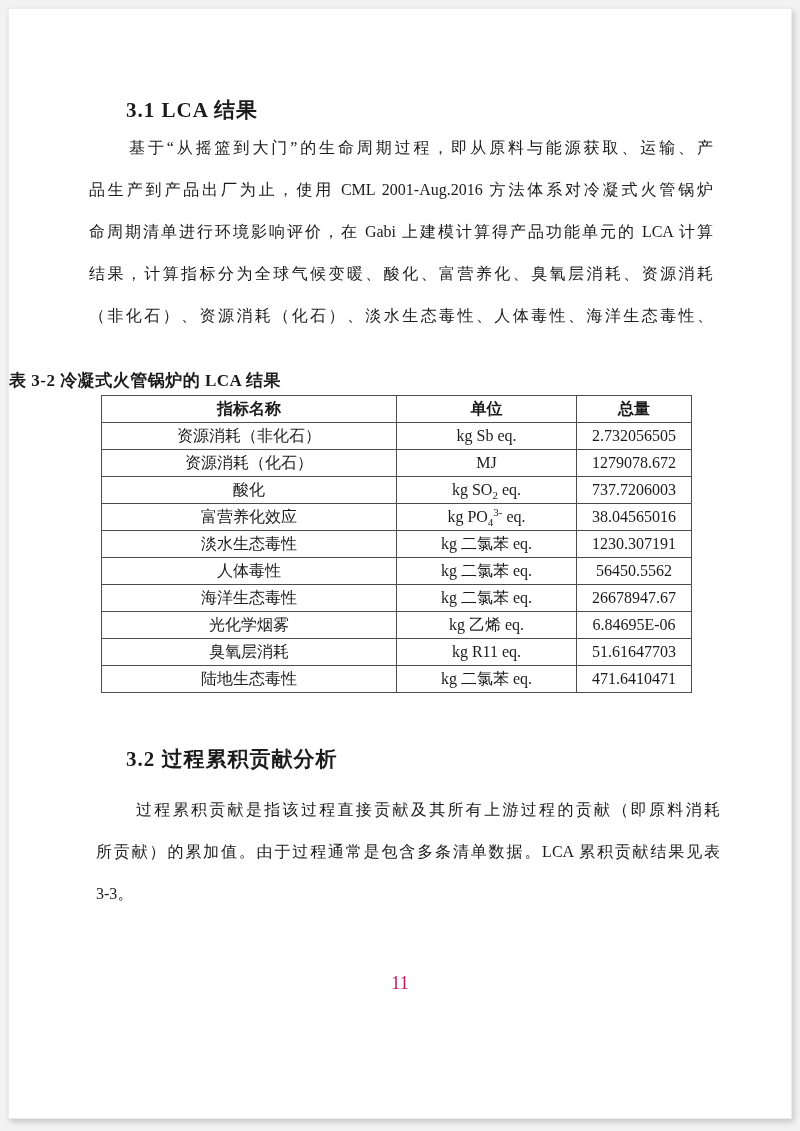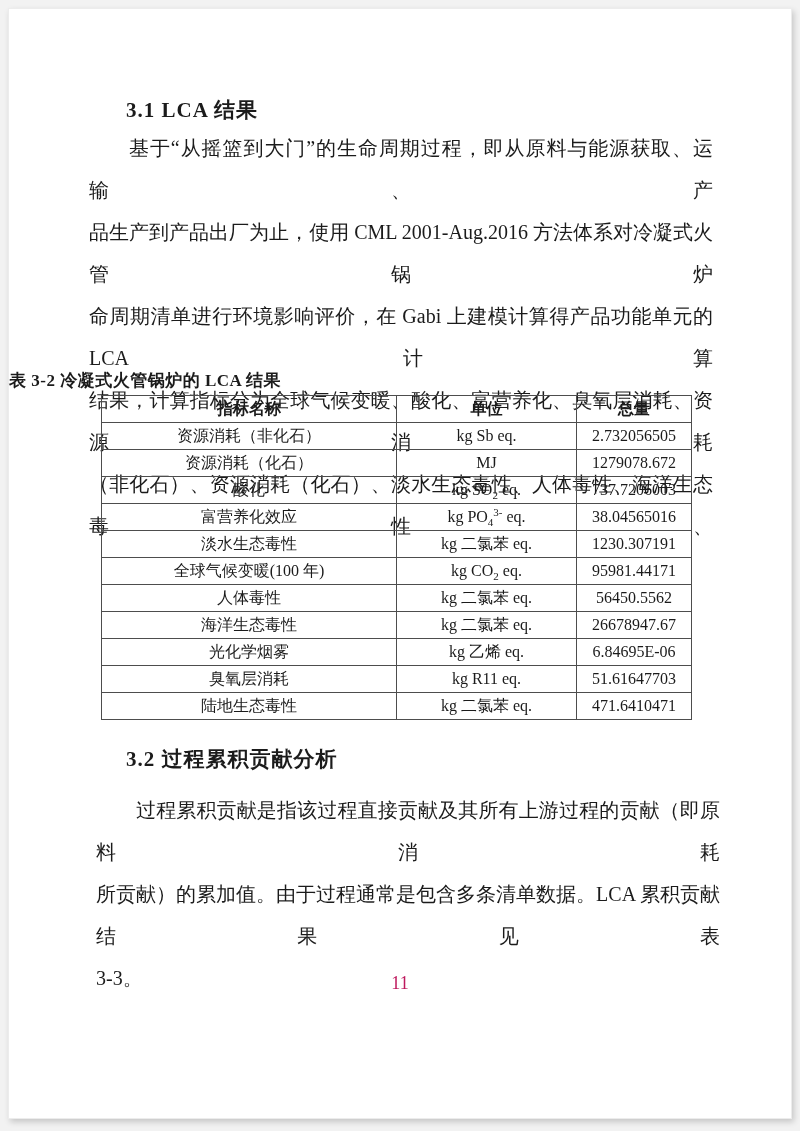--- a/index.html
+++ b/index.html
@@ -35,21 +35,21 @@
     font-weight: bold;
     letter-spacing: 1px;
     white-space: nowrap;
   }
   .heading-31 { top: 75px; margin-top: 12px; }
   .heading-32 { top: 736px; }
   .para {
     position: absolute;
     left: 80px;
     width: 624px;
-    font-size: 20px;
+    font-size: 16px;
     line-height: 42px;
   }
   .para-1 { top: 118px; }
   .para-2 { top: 780px; margin-left: 7px; }
   .line {
     text-align: justify;
     text-align-last: justify;
   }
   .line.indent { text-indent: 40px; }
   .line.last { text-align-last: left; }
@@ -146,25 +146,20 @@
             <td>富营养化效应</td>
             <td>kg PO<sub>4</sub><sup>3-</sup> eq.</td>
             <td>38.04565016</td>
           </tr>
           <tr>
             <td>淡水生态毒性</td>
             <td>kg 二氯苯 eq.</td>
             <td>1230.307191</td>
           </tr>
           <tr>
-            <td>全球气候变暖(100 年)</td>
-            <td>kg CO<sub>2</sub> eq.</td>
-            <td>95981.44171</td>
-          </tr>
-          <tr>
             <td>人体毒性</td>
             <td>kg 二氯苯 eq.</td>
             <td>56450.5562</td>
           </tr>
           <tr>
             <td>海洋生态毒性</td>
             <td>kg 二氯苯 eq.</td>
             <td>26678947.67</td>
           </tr>
           <tr>

